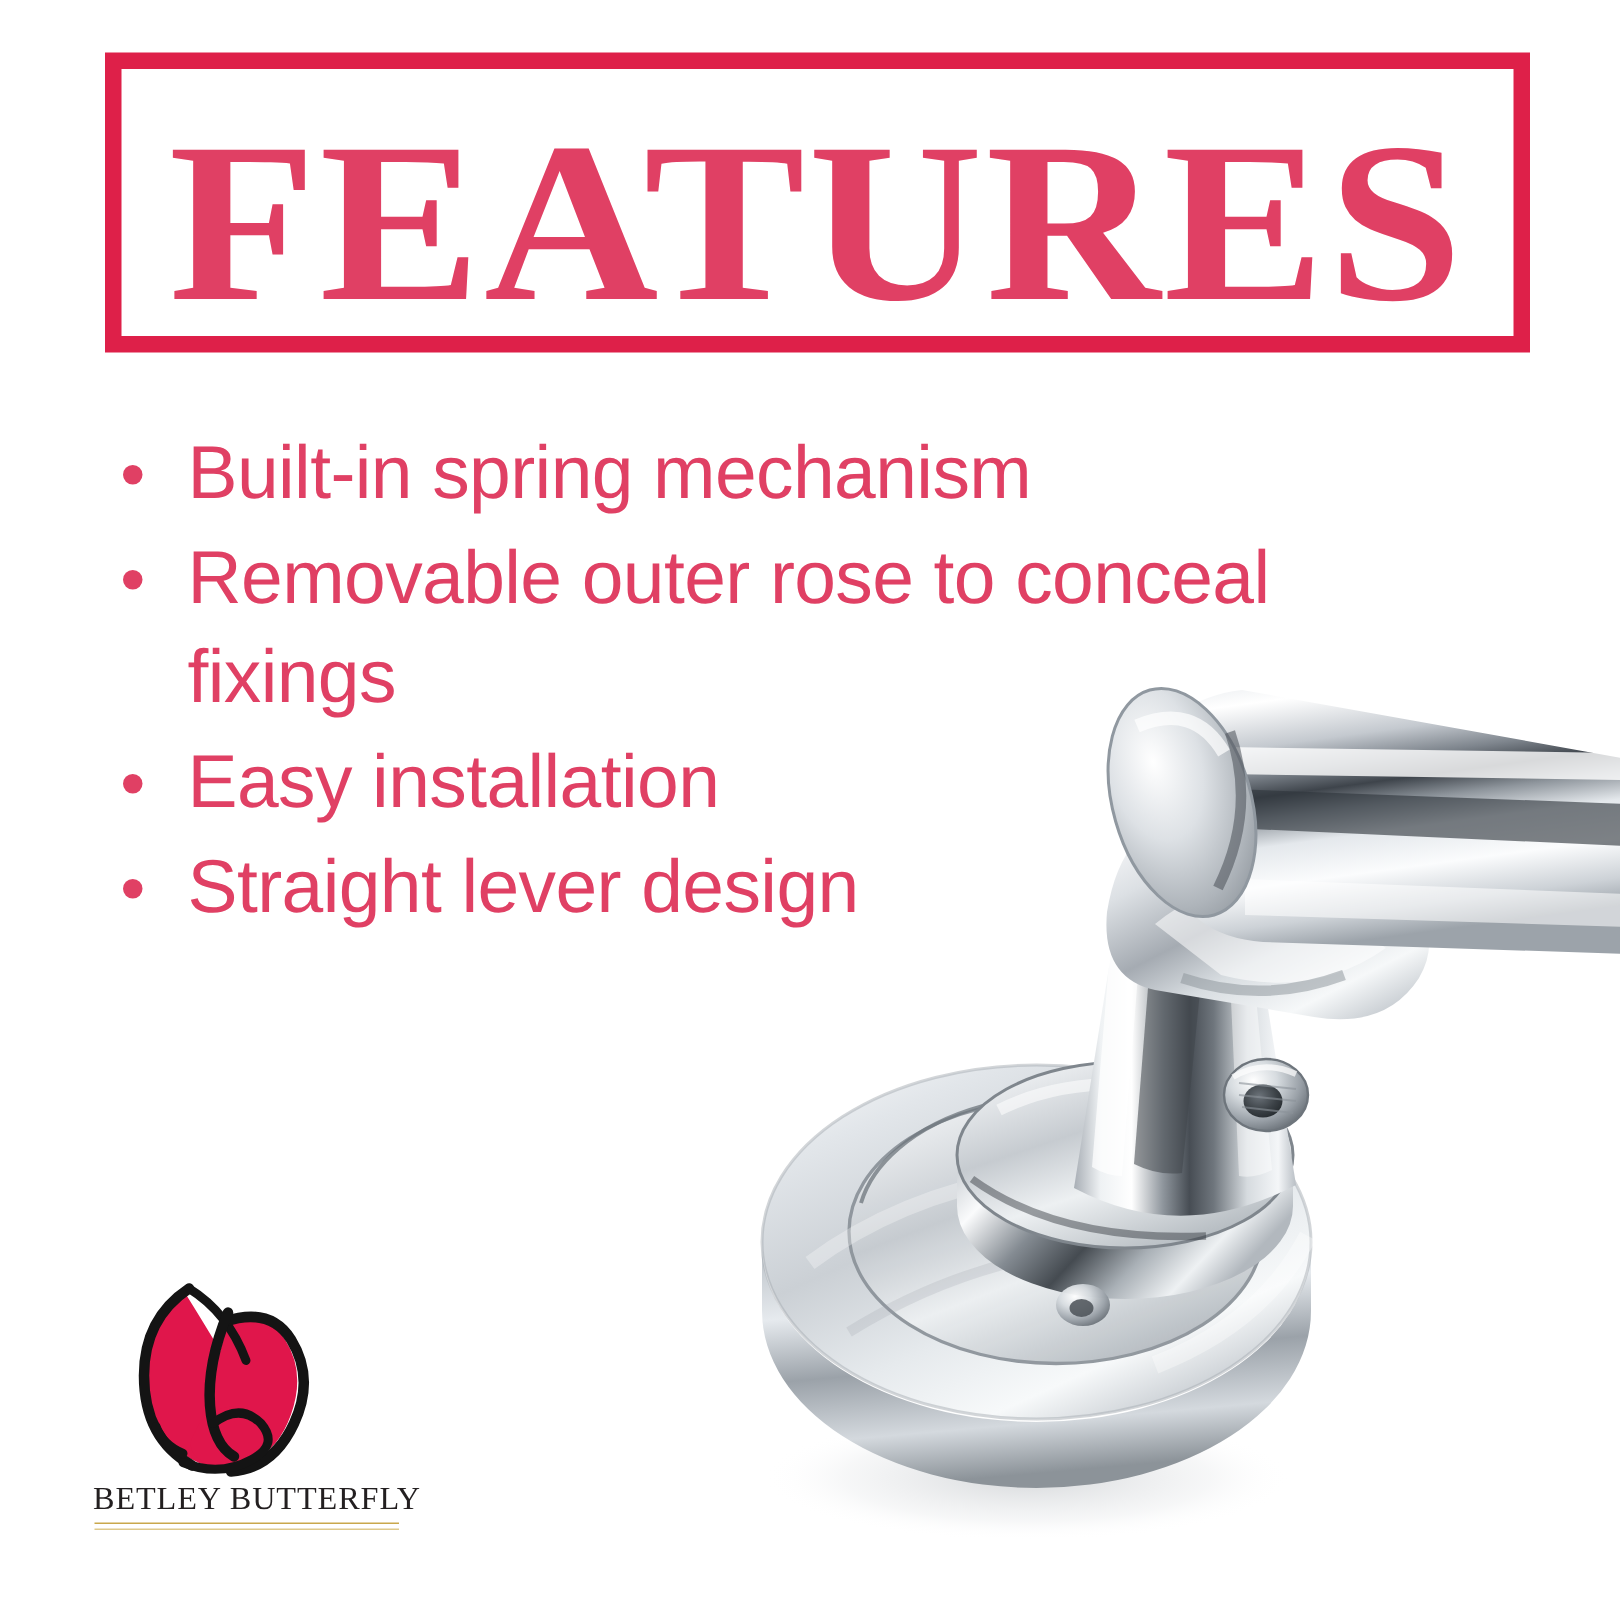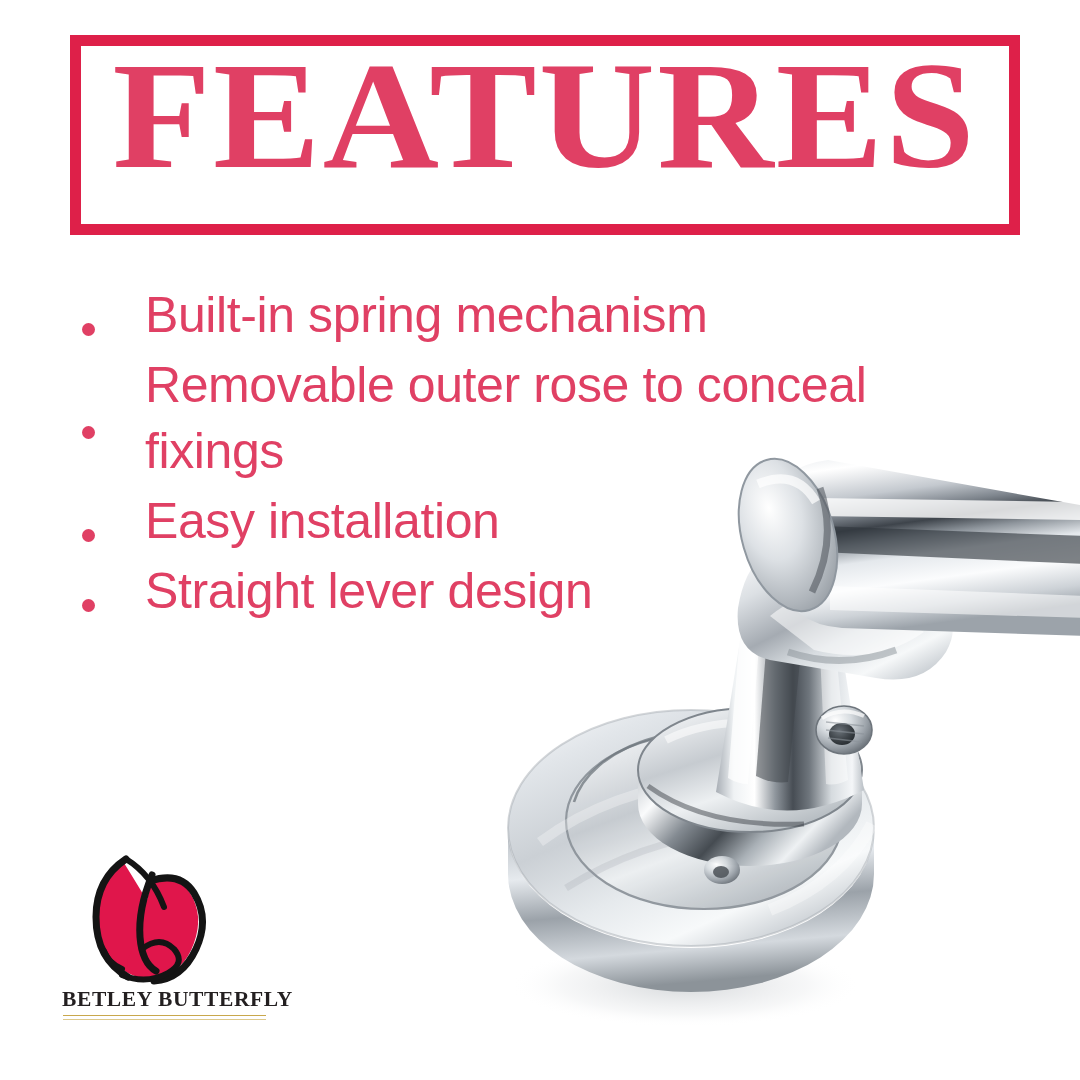--- a/index.html
+++ b/index.html
@@ -20,21 +20,21 @@
   #title-frame {
     position: absolute;
     left: 70px;
     top: 35px;
     width: 950px;
     height: 200px;
     border: 11px solid #DE2049;
     box-sizing: border-box;
     background: #ffffff;
     display: flex;
-    align-items: flex-start;
+    align-items: flex-end;
     justify-content: center;
   }
   #title-text {
     font-family: "Liberation Serif", serif;
     font-weight: bold;
     font-size: 152px;
     line-height: 1;
     letter-spacing: 2px;
     color: #E04064;
     white-space: nowrap;
@@ -49,23 +49,22 @@
     top: 282px;
     width: 900px;
     list-style: none;
     margin: 0;
     padding: 0;
     z-index: 5;
   }
   .feature-item {
     position: relative;
     display: flex;
-    align-items: center;
+    align-items: flex-start;
     margin-bottom: 4px;
-    gap: 20px;
   }
   .bullet-dot {
     flex: 0 0 auto;
     width: 13px;
     height: 13px;
     border-radius: 50%;
     background: #E04064;
     margin-top: 28px;
     margin-right: 30px;
   }
@@ -103,21 +102,21 @@
     top: 0;
     width: 130px;
     height: 140px;
   }
   #logo-wordmark {
     position: absolute;
     left: 0;
     top: 142px;
     width: 210px;
     font-family: "Liberation Serif", serif;
-    font-weight: bold;
+    font-weight: normal;
     font-size: 21.5px;
     letter-spacing: 0.6px;
     color: #231f20;
     white-space: nowrap;
   }
   .logo-rule {
     position: absolute;
     left: 1px;
     width: 203px;
     height: 1px;

